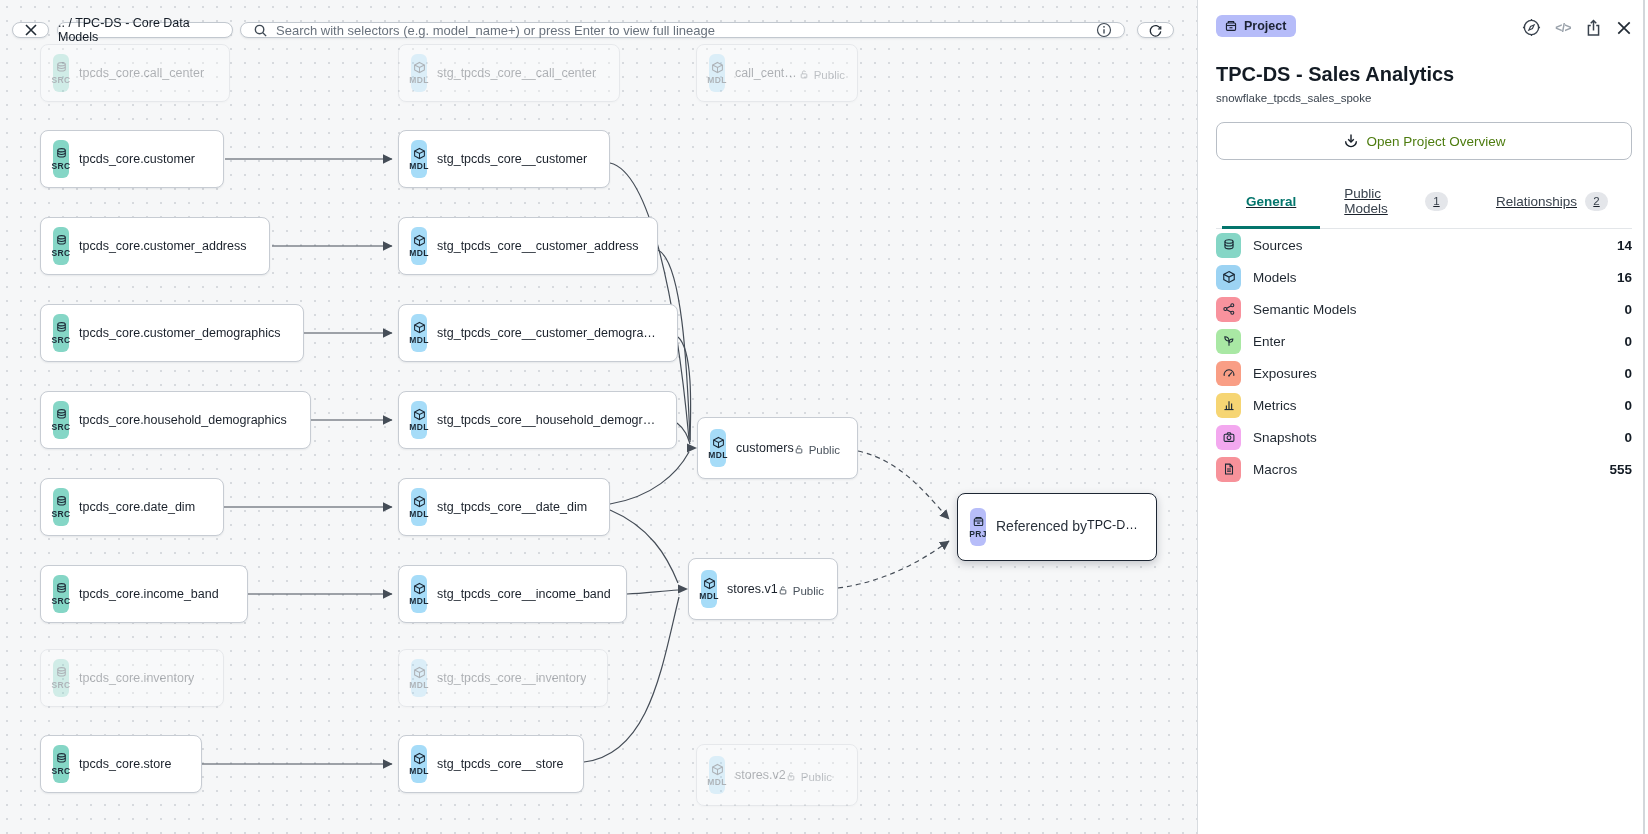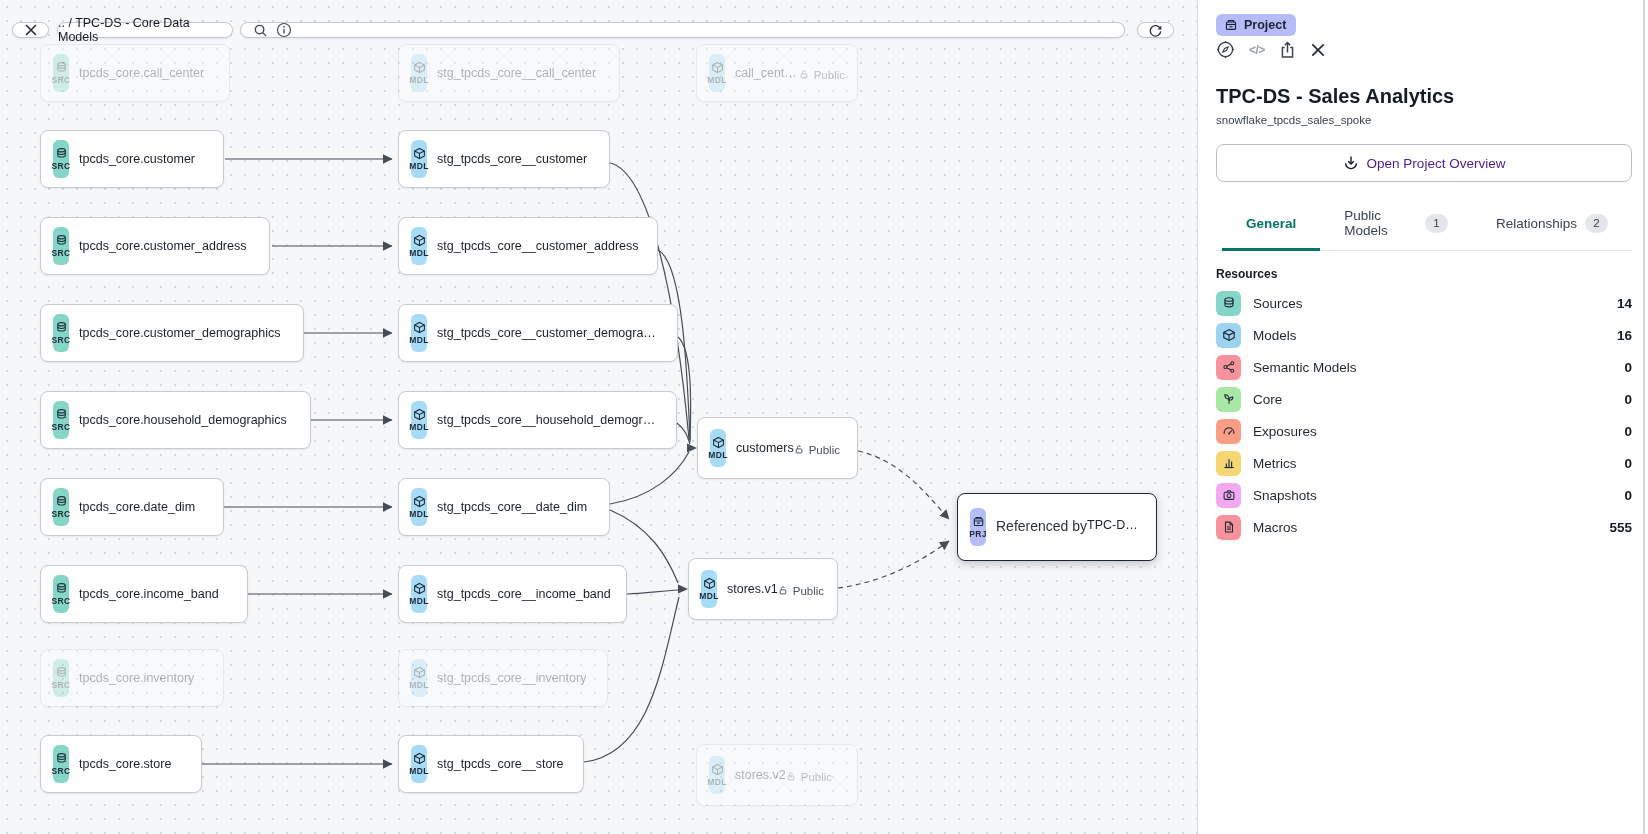--- a/index.html
+++ b/index.html
@@ -46,32 +46,32 @@
   .crumb { left:57px; width:176px; justify-content:center; font-size:12.5px; color:#141c26; }
   .searchbox { left:240px; width:885px; padding:0 12px; gap:8px; }
   .searchbox input { flex:1; border:none; outline:none; font-size:13px; color:#141c26;
     font-family:"Liberation Sans","DejaVu Sans",sans-serif; background:transparent; }
   .searchbox input::placeholder { color:#69727d; }
 
   
   .panel { position:absolute; left:1197px; top:0; width:451px; height:834px; z-index:7;
     background:#fff; border-left:1px solid #d8dce0; padding:14px 16px 0 18px; }
   .scrolltrack { position:absolute; right:3px; top:0; bottom:0; width:2px; background:#d3d7db; }
-  .phead { display:flex; align-items:flex-start; justify-content:space-between;flex-direction:column; }
+  .phead { display:flex; align-items:center; justify-content:space-between; }
   .pbadge { display:flex; align-items:center; gap:6px; background:#b6bcf9; color:#1b2233;
     border-radius:6px; padding:4px 10px 4px 8px; font-size:12.5px; font-weight:700; }
   .picons { display:flex; align-items:center; gap:14px; padding-top:4px; color:#39424d; }
   .picons .ic { cursor:pointer; display:flex; align-items:center; }
   .code-ic { font-size:12px; color:#9aa2ab; font-weight:700; letter-spacing:-.5px; }
   .ptitle-main { font-size:20px; font-weight:700; margin-top:26px; color:#131b24; }
   .psub { font-size:11.5px; color:#39424d; margin-top:6px; }
   .obtn { margin-top:18px; width:100%; height:38px; border:1px solid #b8bec6; border-radius:8px;
     background:#fff; display:flex; align-items:center; justify-content:center; gap:8px;
-    font-size:13.5px; color:#4c1d95; cursor:pointer; }
-  .tabs { display:flex; margin-top:16px; border-bottom:1px solid #e3e6e9; padding-left:6px; }
+    font-size:13.5px; color:#4d7c0f; cursor:pointer; }
+  .tabs { display:flex; margin-top:16px; border-bottom:1px solid #e3e6e9; padding-left:6px;text-decoration:underline; }
   .tab { padding:10px 24px 12px; font-size:13.5px; color:#39424d; display:flex; gap:8px;
     align-items:center; cursor:pointer; position:relative; }
   .tab.active { color:#03756c; font-weight:700; }
   .tab.active::after { content:""; position:absolute; left:0; right:0; bottom:-1px;
     height:3px; background:#03756c; }
   .pill { background:#e4e6ea; color:#39424d; border-radius:10px; min-width:23px; height:19px;
     display:flex; align-items:center; justify-content:center; font-size:11.5px; font-weight:400; }
   .res-h { font-size:12px; font-weight:700; margin:16px 0 6px; color:#131b24; }
   .rrow { display:flex; align-items:center; gap:12px; height:32px; cursor:pointer; }
   .ricon { width:25px; height:25px; border-radius:6px; display:flex; align-items:center;
@@ -407,20 +407,21 @@
     <svg width="14" height="14" viewBox="0 0 14 14" stroke="#222b35" stroke-width="1.6">
         <path d="M2 2l10 10M12 2 2 12"></path>
       </svg>
   </div>
   <div class="crumb">.. / TPC-DS - Core Data Models</div>
   <div class="searchbox">
     <svg width="15" height="15" viewBox="0 0 16 16" fill="none" stroke="#404a55" stroke-width="1.5">
         <circle cx="7" cy="7" r="4.5"></circle>
         <path d="M10.5 10.5 14 14"></path>
       </svg>
+    <input type="text" placeholder="Search with selectors (e.g. model_name+) or press Enter to view full lineage" style="">
     <svg width="16" height="16" viewBox="0 0 16 16" fill="none" stroke="#404a55" stroke-width="1.2">
         <circle cx="8" cy="8" r="6.5"></circle>
         <path d="M8 7.2V11.5" stroke-width="1.4"></path>
         <circle cx="8" cy="4.8" r=".9" fill="#404a55" stroke="none"></circle>
       </svg>
   </div>
   <div class="tbtn" style="left:1137px;width:37px">
     <svg width="15" height="15" viewBox="0 0 16 16" fill="none" stroke="#222b35" stroke-width="1.4">
         <path d="M13.2 6.2A5.6 5.6 0 1 0 13.6 9"></path>
         <path d="M10.6 6.4h3V3.4" stroke-width="1.3"></path>
@@ -483,21 +484,20 @@
     <div class="tab">
       <span>Public Models</span>
       <span class="pill">1</span>
     </div>
     <div class="tab">
       <span>Relationships</span>
       <span class="pill">2</span>
     </div>
   </div>
 
-  <div class="res-h">Resources</div>
 
   <div class="rrow">
     <span class="ricon c-sources">
       <svg width="14" height="14" viewBox="0 0 16 16" fill="none" stroke="#1c2936" stroke-width="1.3">
           <ellipse cx="8" cy="4" rx="4.6" ry="2"></ellipse>
           <path d="M3.4 4v3.2c0 1.1 2.1 2 4.6 2s4.6-.9 4.6-2V4"></path>
           <path d="M3.4 7.2v3.2c0 1.1 2.1 2 4.6 2s4.6-.9 4.6-2V7.2"></path>
         </svg>
     </span>
     <span class="rlabel">Sources</span>
@@ -526,21 +526,21 @@
     <span class="rcount">0</span>
   </div>
   <div class="rrow">
     <span class="ricon c-seeds">
       <svg width="14" height="14" viewBox="0 0 16 16" fill="none" stroke="#1c2936" stroke-width="1.2">
           <path d="M8 13.5V7.5"></path>
           <path d="M8 8C8 5 6.2 3.2 3.2 3.2 3.2 6.2 5 8 8 8z"></path>
           <path d="M8 9.5c0-2.3 1.8-3.8 4.4-3.8 0 2.6-1.8 3.8-4.4 3.8z"></path>
         </svg>
     </span>
-    <span class="rlabel">Core</span>
+    <span class="rlabel">Enter</span>
     <span class="rcount">0</span>
   </div>
   <div class="rrow">
     <span class="ricon c-exposures">
       <svg width="14" height="14" viewBox="0 0 16 16" fill="none" stroke="#1c2936" stroke-width="1.2">
           <path d="M2.6 11.4a5.6 5.6 0 1 1 10.8 0"></path>
           <path d="M8 11 11.2 7.2"></path>
           <circle cx="8" cy="11" r="1" fill="#1c2936" stroke="none"></circle>
         </svg>
     </span>

